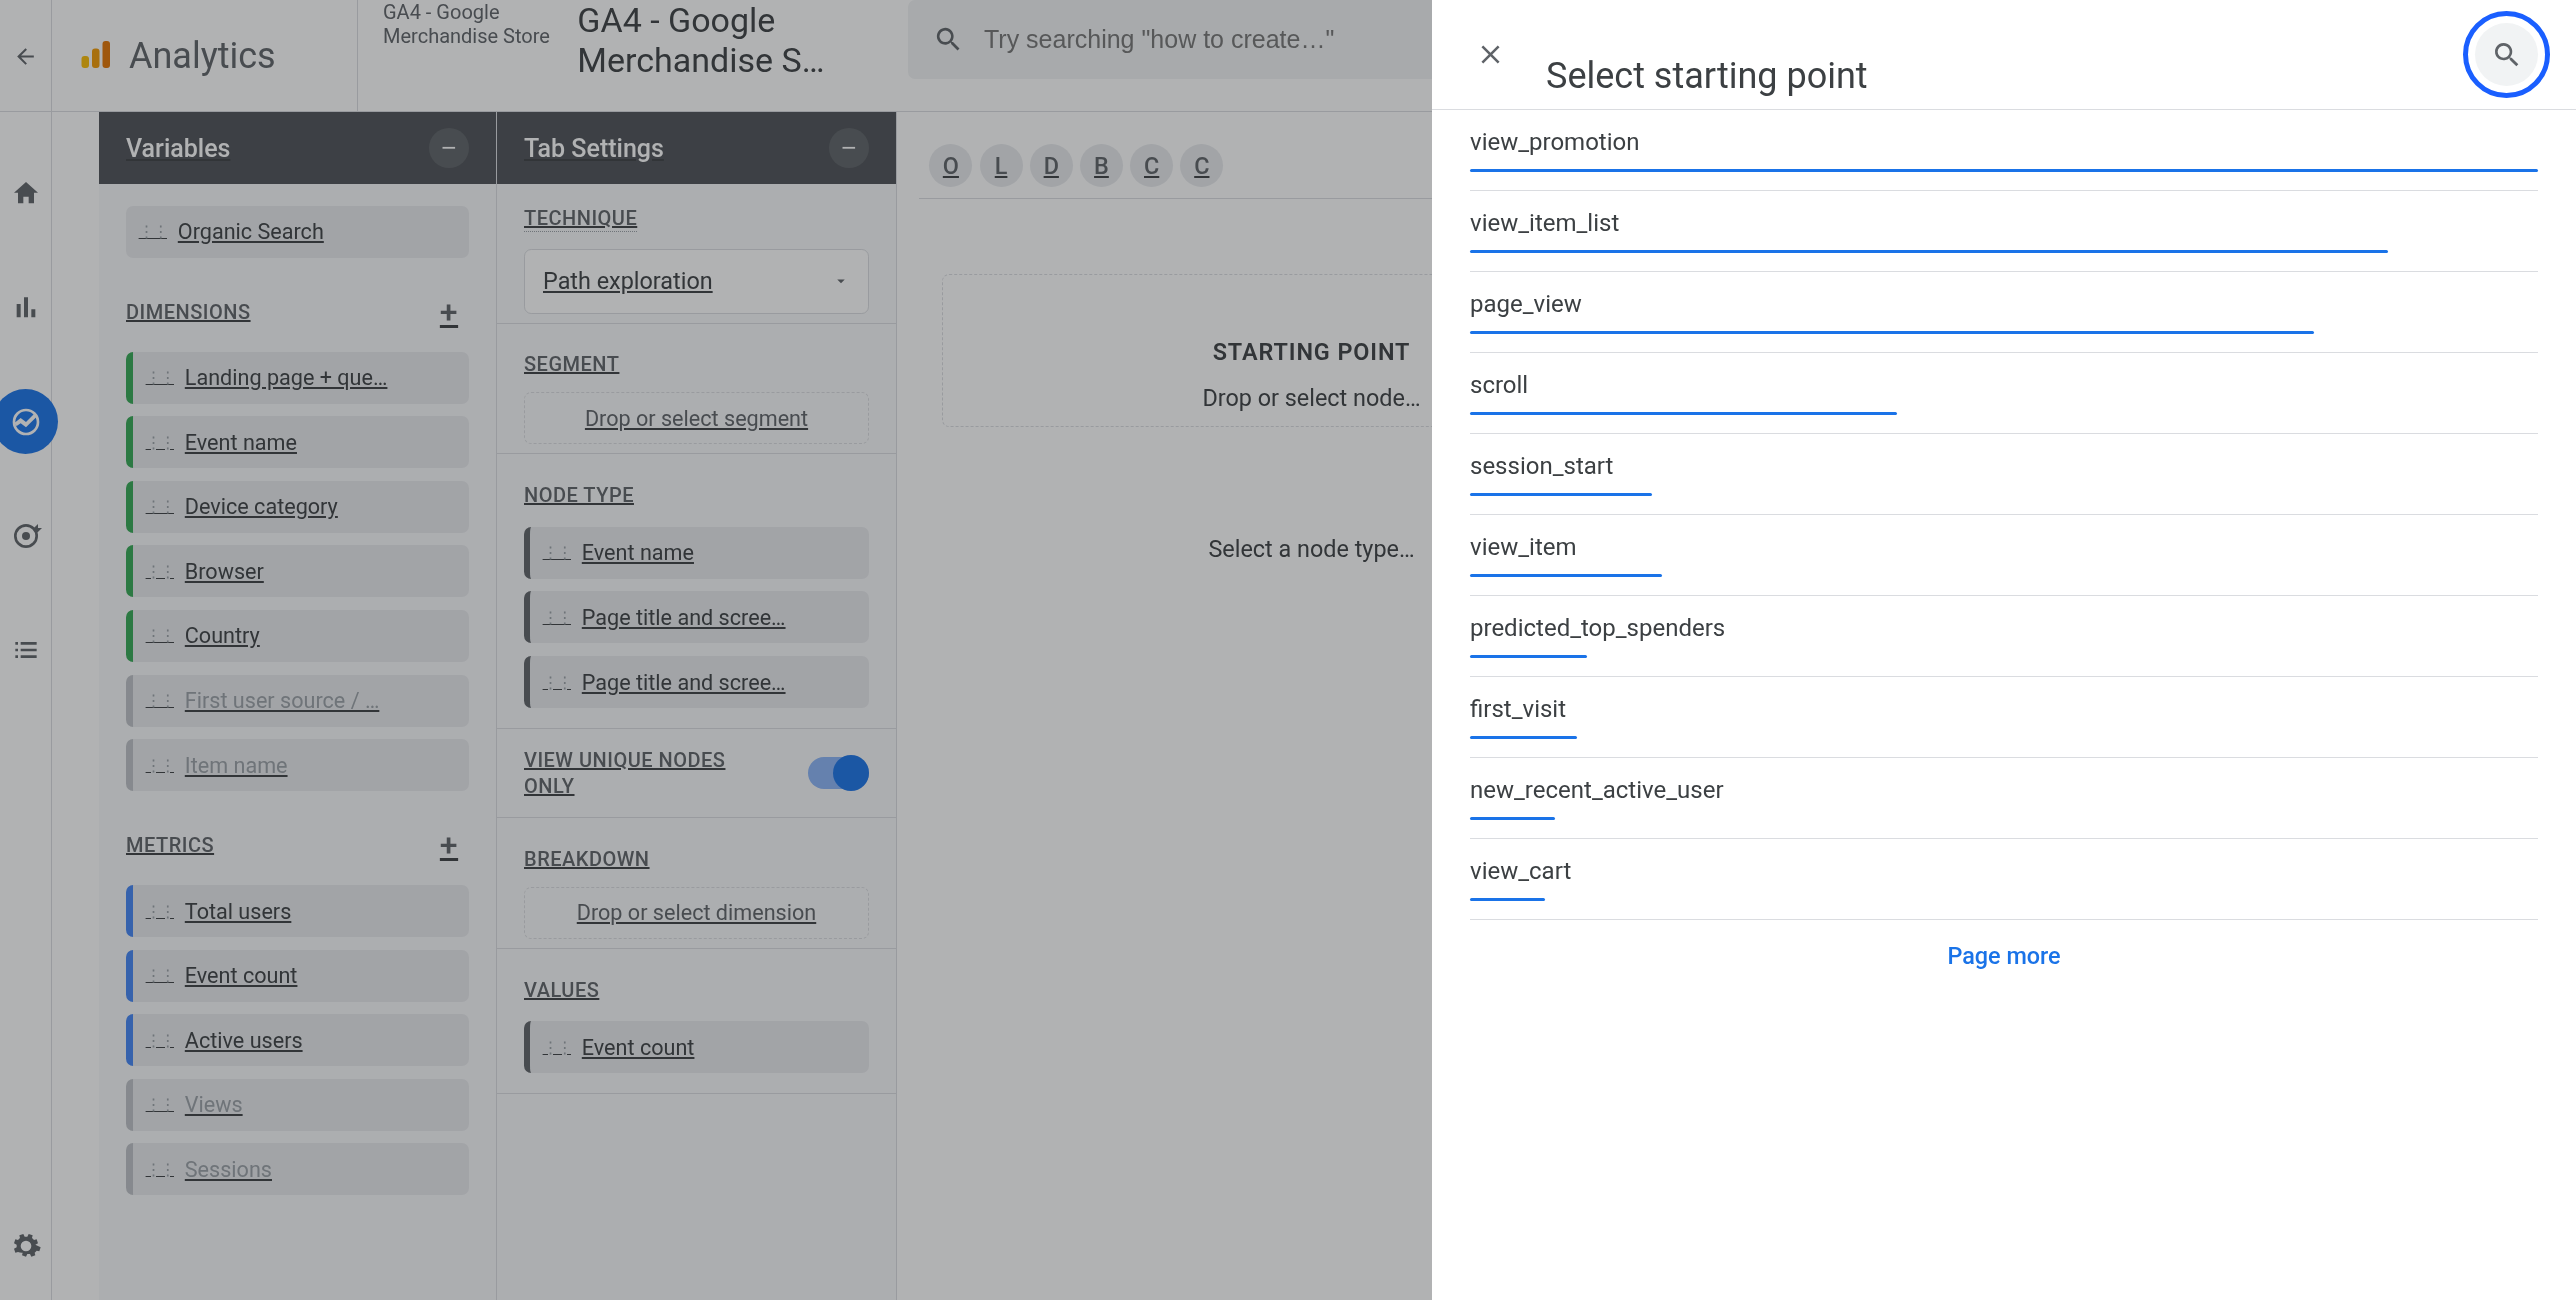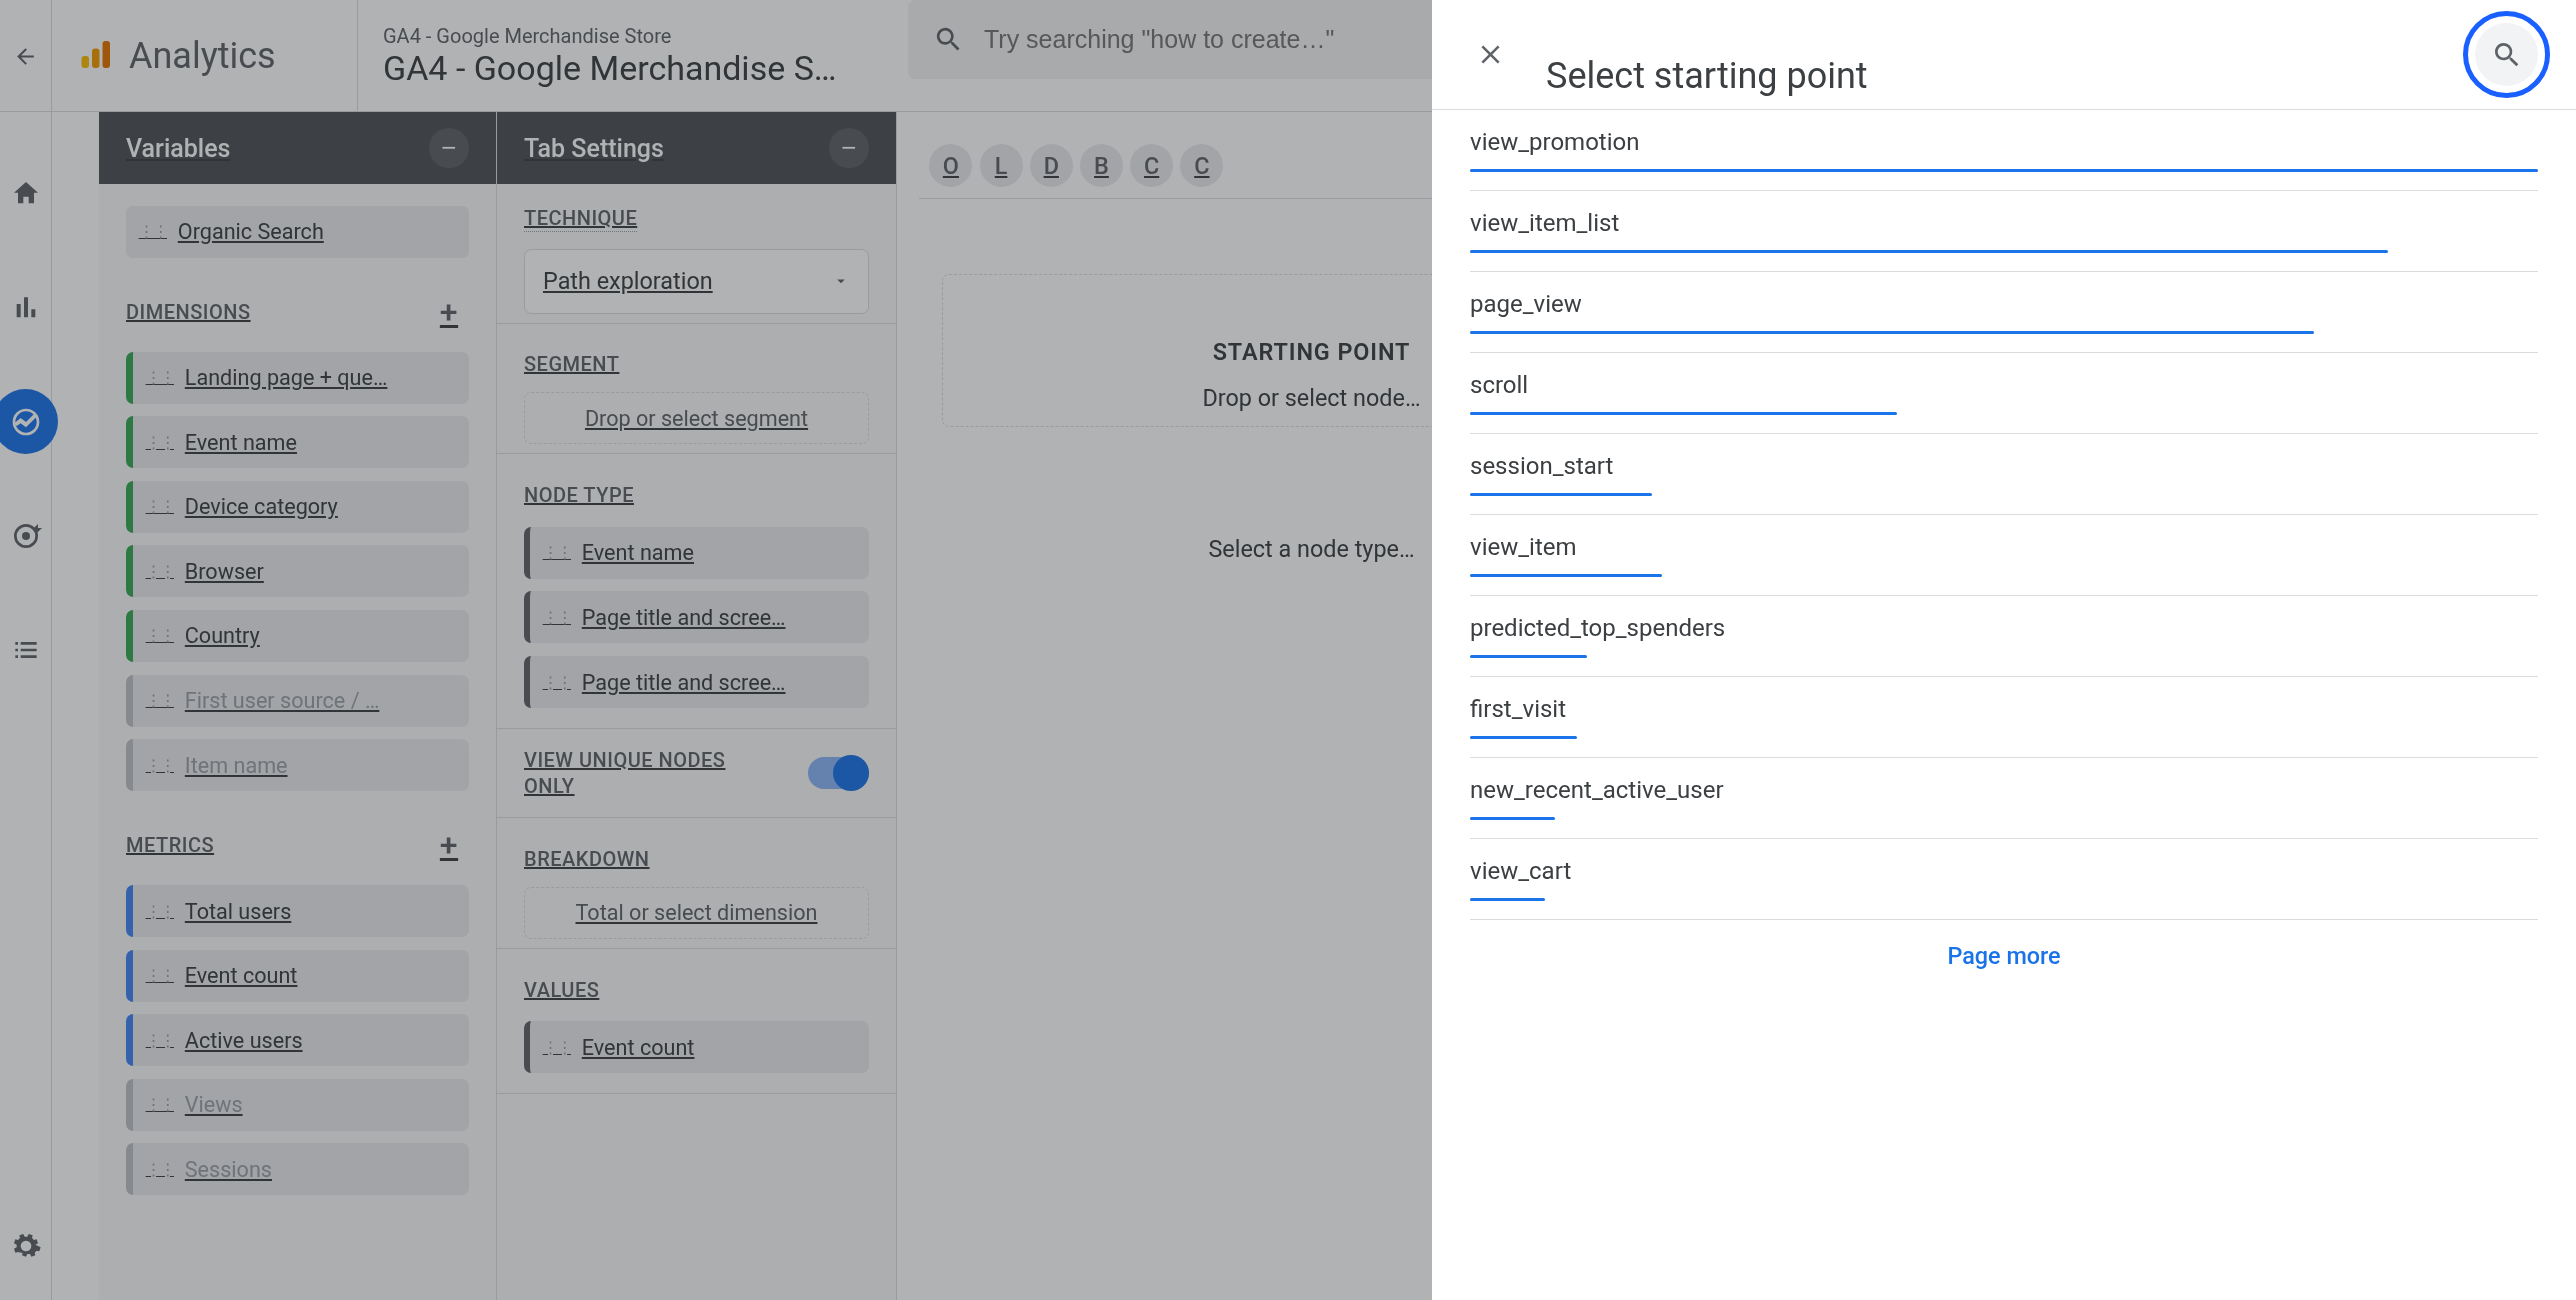--- a/index.html
+++ b/index.html
@@ -29,21 +29,21 @@
     border-right: 0.9px solid #dadce0;
     height: 100%;
     width: 306px;
   }
   .logo-glyph { width: 36px; height: 36px; }
   .logo-text { font-size: 36px; color: #5f6368; font-weight: 400; }
 
   .crumbs {
     padding: 0 25px;
     height: 100%;
-    display: flex; flex-direction: column; justify-content: center;
+    display: flex; justify-content: center;
     width: 550px;
   }
   .crumbs .small { font-size: 20px; color: #5f6368; }
   .crumbs .big { font-size: 34px; color: #3c4043; font-weight: 400; }
 
   .search-box {
     display: flex; align-items: center;
     background: #f1f3f4;
     border-radius: 7.2px;
     height: 79px;
@@ -478,21 +478,21 @@
     <div class="toggle-row">
       <span class="lbl">VIEW UNIQUE NODES ONLY</span>
       <div class="toggle"></div>
     </div>
 
     <div class="divider"></div>
     <div class="section-hdr">
       <span>BREAKDOWN</span>
     </div>
     <div class="drop-zone">
-      <span>Total or select dimension</span>
+      <span>Drop or select dimension</span>
     </div>
 
     <div class="divider"></div>
     <div class="section-hdr">
       <span>VALUES</span>
     </div>
     <div class="chip border-dark" style="background:#e8eaed;">
       <span class="drag-handle">⋮⋮</span>
       <span>Event count</span>
     </div>

